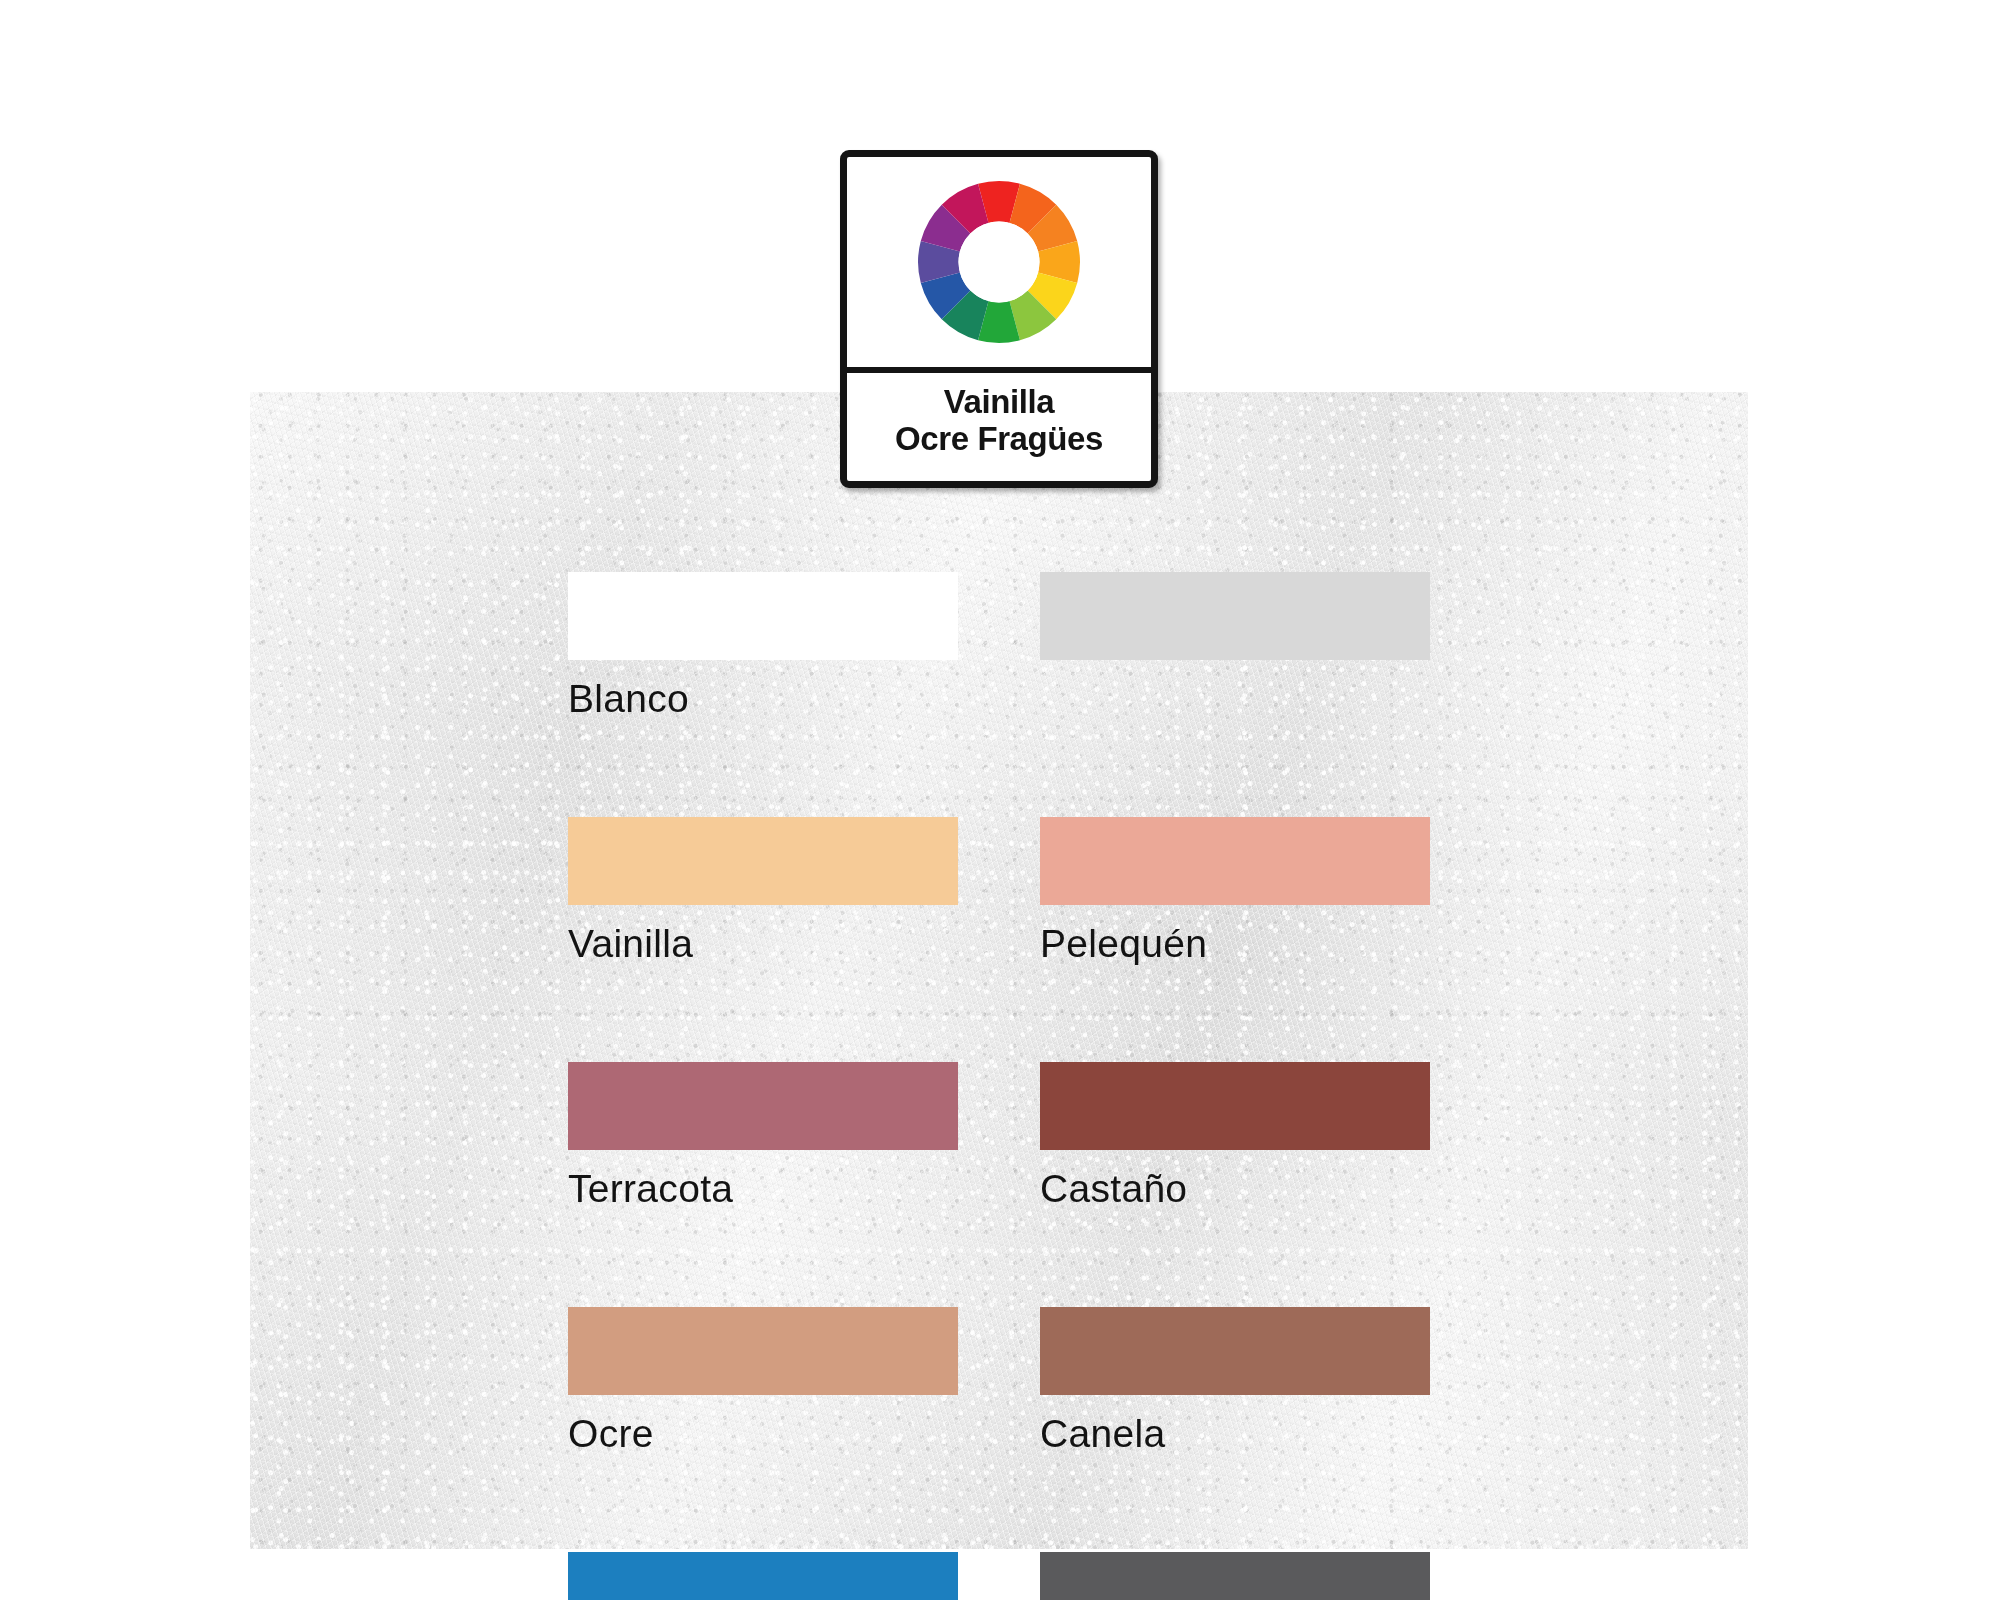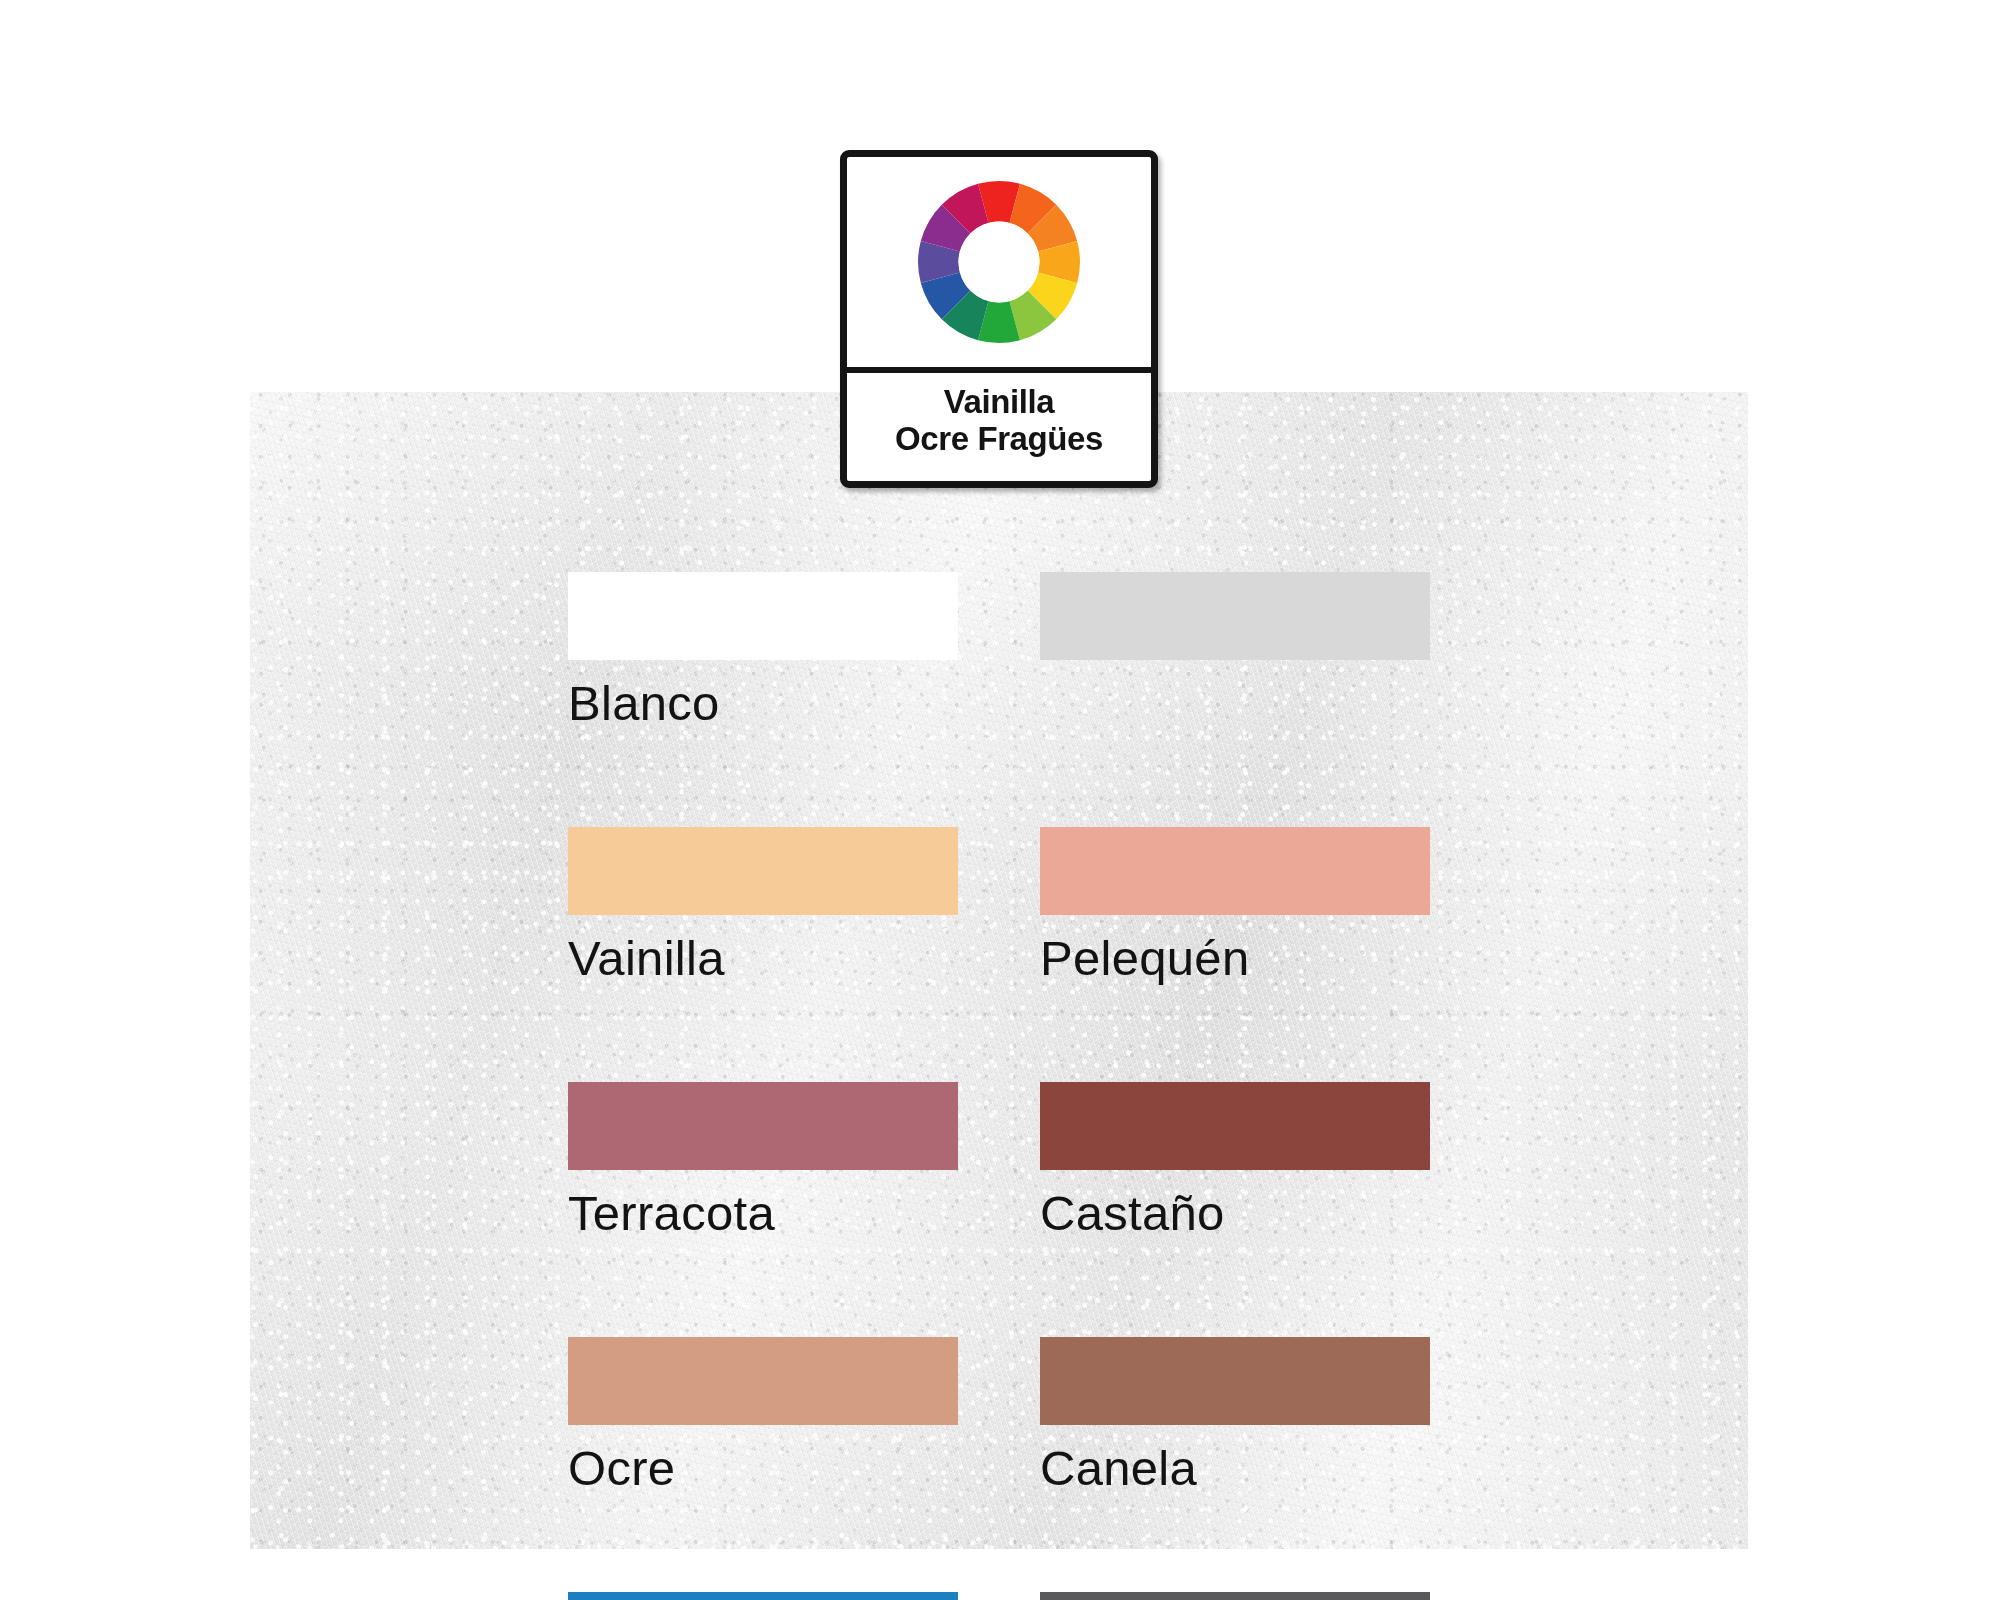--- a/index.html
+++ b/index.html
@@ -74,21 +74,21 @@
   }
   .swatch-cell.col2 { margin-left: 82px; }
   .swatch-chip {
     width: 390px;
     height: 88px;
     display: block;
   }
   .swatch-label {
     margin-top: 19px;
     font-family: "Liberation Sans", sans-serif;
-    font-size: 49px;
+    font-size: 39px;
     font-weight: 400;
     letter-spacing: 0.3px;
     color: #131313;
     line-height: 1;
     white-space: nowrap;
   }
 
   
   #logo-badge {
     position: absolute;

